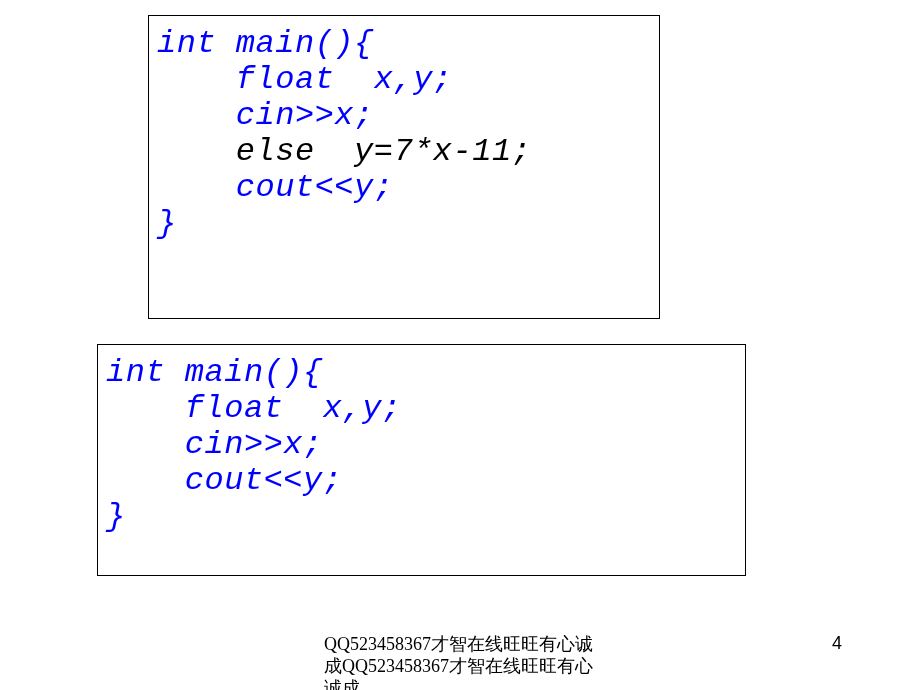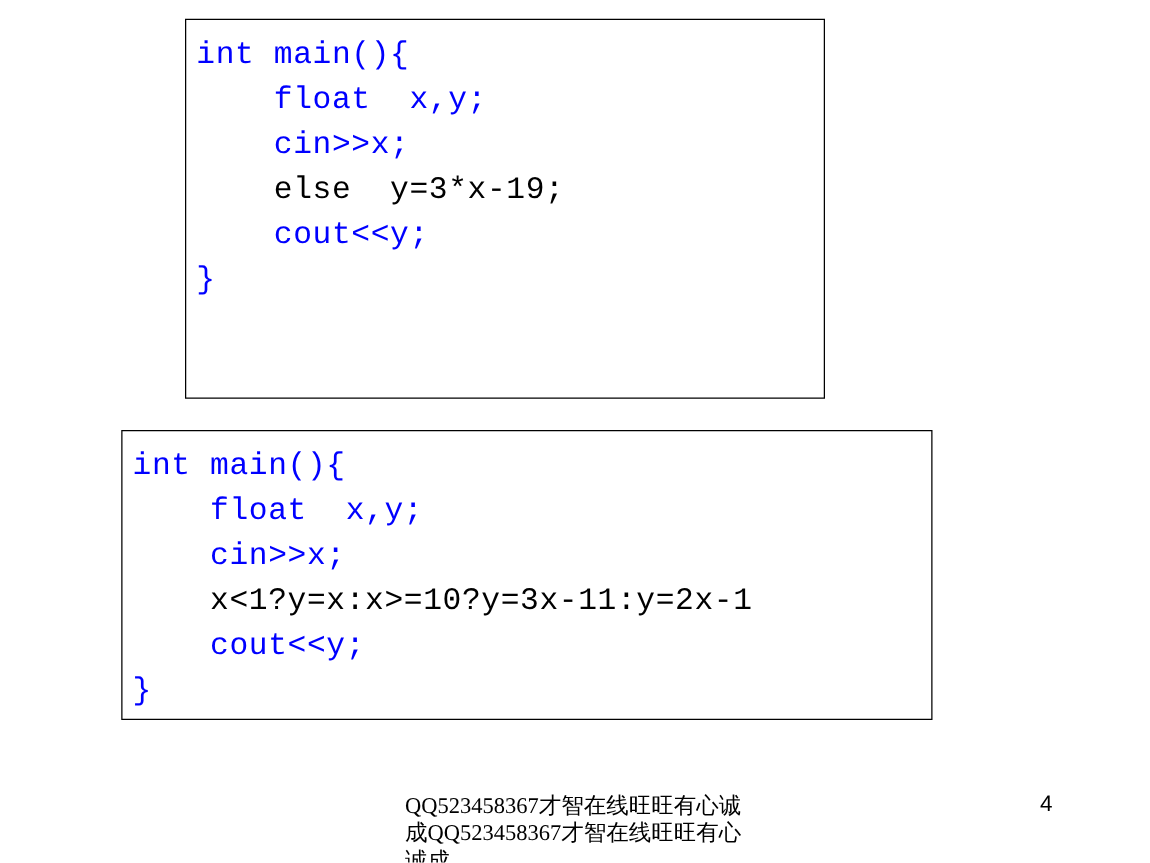--- a/index.html
+++ b/index.html
@@ -27,24 +27,25 @@
       padding: 10px 8px;
     }
     .code-box-2 {
       left: 97px;
       top: 344px;
       width: 649px;
       height: 232px;
       padding: 10px 8px;
     }
     .code-line {
-      font-size: 25px;
+      font-size: 32px;
       line-height: 36px;
       white-space: pre;
       letter-spacing: 0.5px;
+      font-style: italic;
     }
     .kw {
       color: #0000ff;
     }
     .footer-text {
       position: absolute;
       left: 324px;
       top: 633px;
       font-family: 'SimSun', serif;
       font-size: 18px;
@@ -61,28 +62,27 @@
       color: #000;
     }
   </style>
 </head>
 <body>
 
 <div class="code-box code-box-1">
   <div class="code-line"><span class="kw">int</span><span class="kw"> main(){</span></div>
   <div class="code-line"><span class="kw">    float</span><span class="kw">  x,y;</span></div>
   <div class="code-line kw">    cin&gt;&gt;x;</div>
-  <div class="code-line">    else  y=3*x-19;</div>
+  <div class="code-line">    else  y=7*x-11;</div>
   <div class="code-line kw">    cout&lt;&lt;y;</div>
   <div class="code-line kw">}</div>
 </div>
 
 <div class="code-box code-box-2">
   <div class="code-line"><span class="kw">int</span><span class="kw"> main(){</span></div>
   <div class="code-line"><span class="kw">    float</span><span class="kw">  x,y;</span></div>
   <div class="code-line kw">    cin&gt;&gt;x;</div>
-  <div class="code-line">    x&lt;1?y=x:x&gt;=10?y=3x-11:y=2x-1</div>
   <div class="code-line kw">    cout&lt;&lt;y;</div>
   <div class="code-line kw">}</div>
 </div>
 
 <div class="footer-text">QQ523458367才智在线旺旺有心诚成QQ523458367才智在线旺旺有心诚成</div>
 <div class="page-num">4</div>
 
 </body></html>

